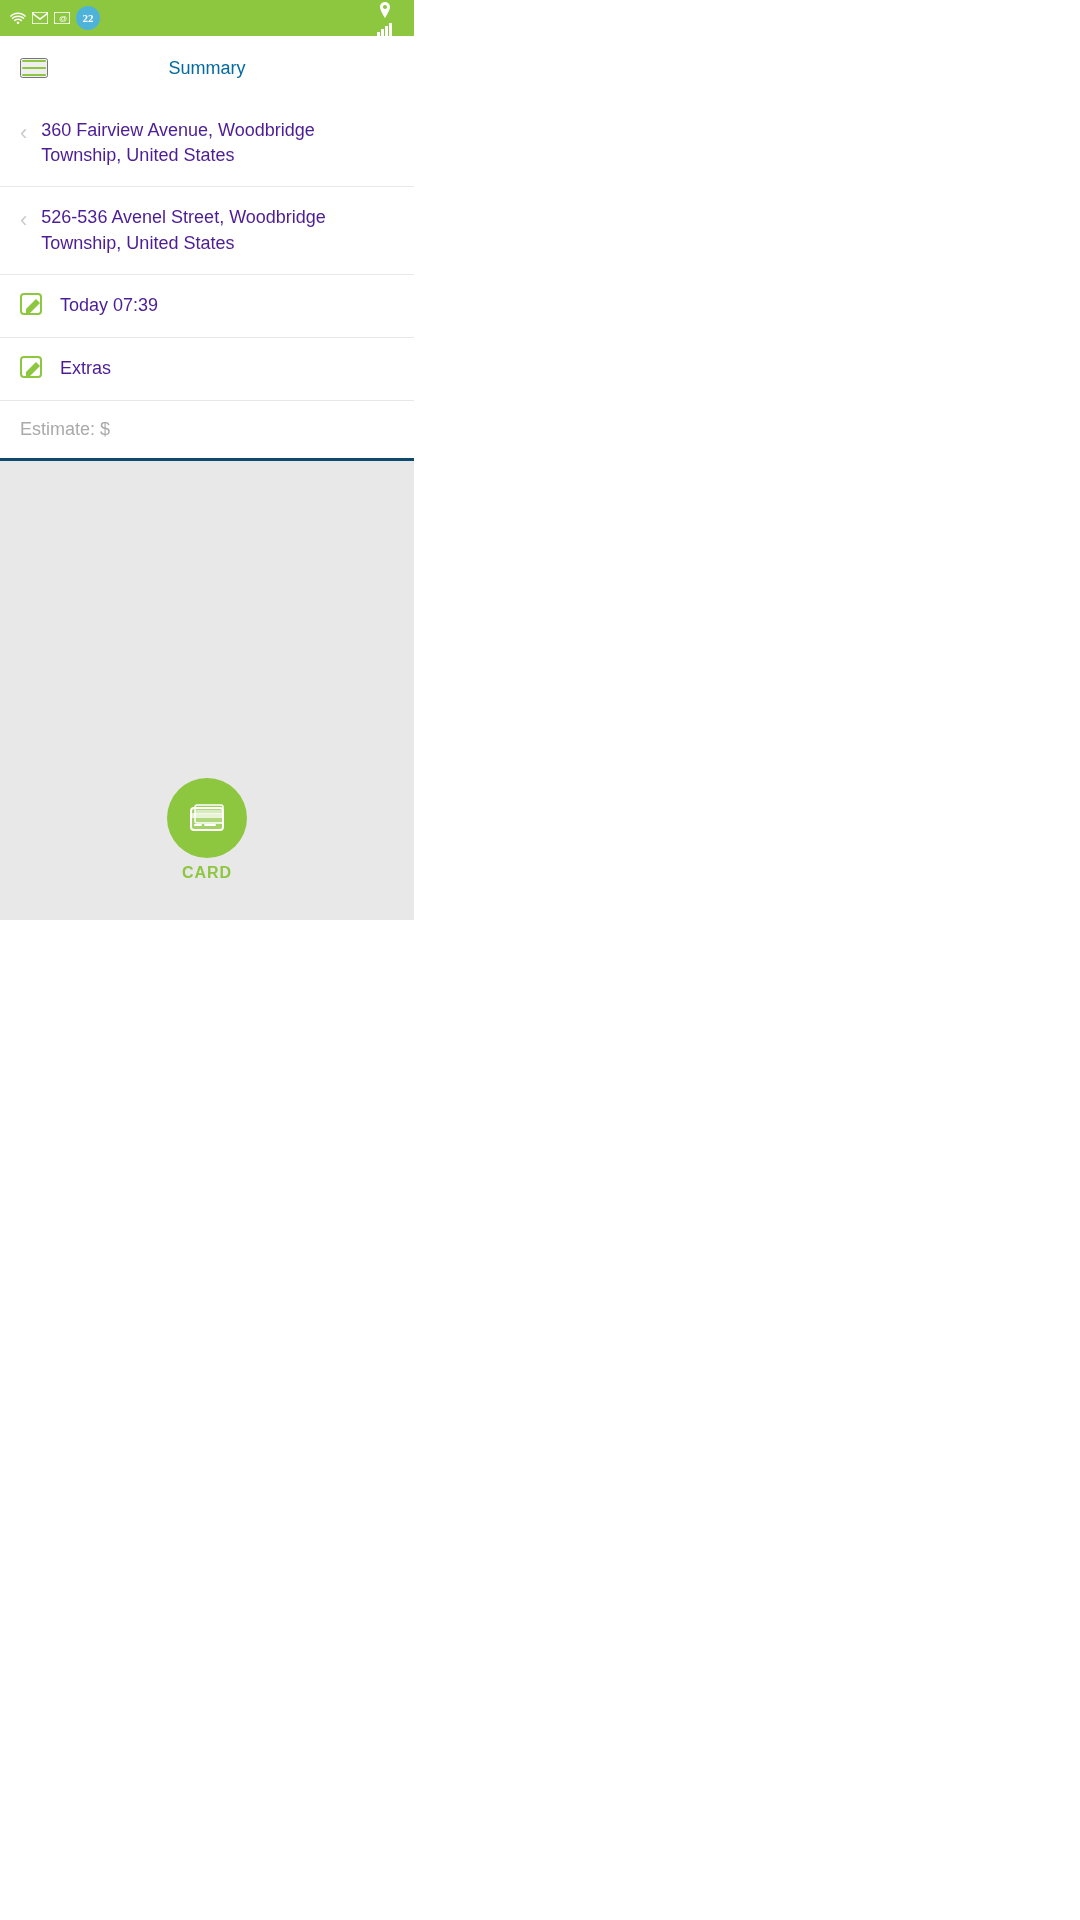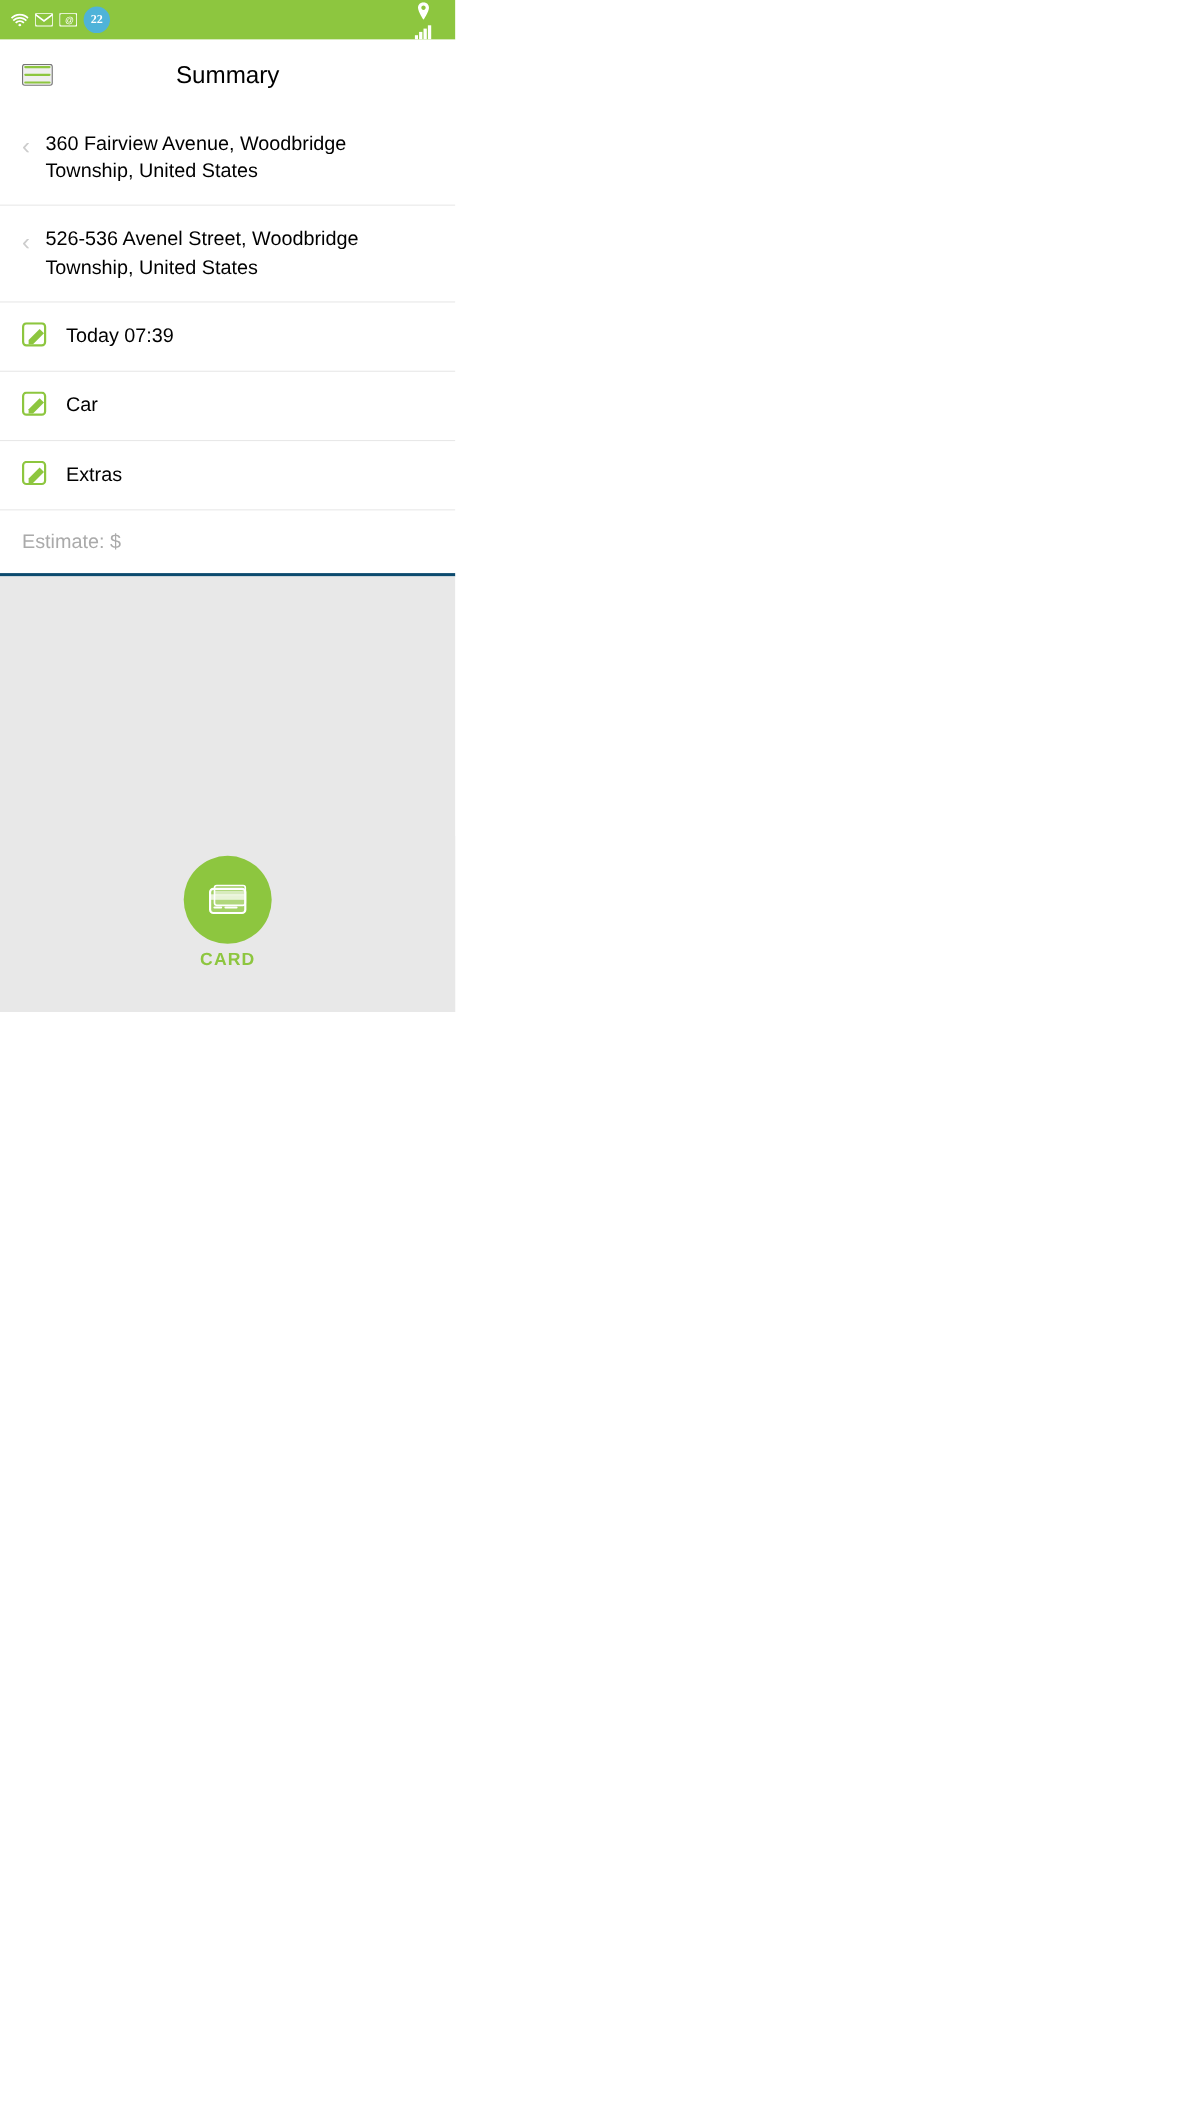--- a/index.html
+++ b/index.html
@@ -71,36 +71,36 @@
       width: 24px;
       height: 2px;
       background: #8dc63f;
       border-radius: 1px;
     }
 
     .header-title {
       position: absolute;
       left: 50%;
       transform: translateX(-50%);
-      color: #000000;
-      font-size: 22px;
+      color: #0369a1;
+      font-size: 18px;
       font-weight: 500;
     }
 
     
     .summary-row {
       display: flex;
       align-items: flex-start;
       padding: 18px 20px;
       border-bottom: 1px solid #e8e8e8;
       gap: 14px;
     }
 
     .row-text {
-      color: #000000;
+      color: #4c1d95;
       font-size: 18px;
       line-height: 1.4;
     }
 
     .back-icon {
       color: #ccc;
       font-size: 22px;
       flex-shrink: 0;
       margin-top: 2px;
       font-weight: 300;
@@ -275,27 +275,20 @@
   </div>
 
   <div class="summary-row">
     <svg class="edit-icon-svg" viewBox="0 0 26 26" fill="none">
       <rect x="1" y="1" width="20" height="20" rx="3" stroke="#8dc63f" stroke-width="2" fill="white"></rect>
       <path d="M16 6l4 4-10 10H6v-4L16 6z" fill="#8dc63f"></path>
     </svg>
     <span class="row-text">Today 07:39</span>
   </div>
 
-  <div class="summary-row">
-    <svg class="edit-icon-svg" viewBox="0 0 26 26" fill="none">
-      <rect x="1" y="1" width="20" height="20" rx="3" stroke="#8dc63f" stroke-width="2" fill="white"></rect>
-      <path d="M16 6l4 4-10 10H6v-4L16 6z" fill="#8dc63f"></path>
-    </svg>
-    <span class="row-text">Car</span>
-  </div>
 
   <div class="summary-row">
     <svg class="edit-icon-svg" viewBox="0 0 26 26" fill="none">
       <rect x="1" y="1" width="20" height="20" rx="3" stroke="#8dc63f" stroke-width="2" fill="white"></rect>
       <path d="M16 6l4 4-10 10H6v-4L16 6z" fill="#8dc63f"></path>
     </svg>
     <span class="row-text">Extras</span>
   </div>
 
   <div class="estimate-row">

